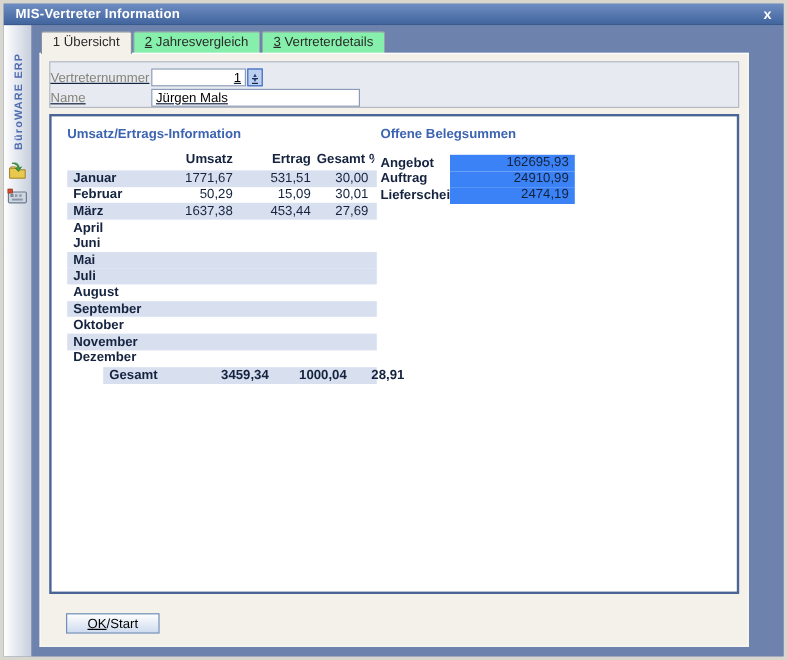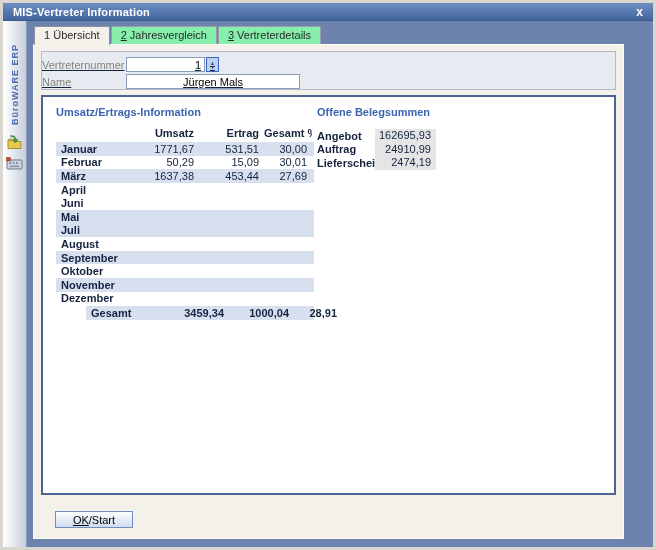--- a/index.html
+++ b/index.html
@@ -45,21 +45,21 @@
   
   .groupbox { background:#e7eaf1; border:1px solid #b4b9c3; padding:5px 8px 4px 0; height:39px;text-decoration:underline; }
   .form-row { display:flex; align-items:center; height:15px; margin-bottom:2px; }
   .form-label { width:84px; color:#85847a; }
   .num-input-wrap { display:flex; }
   input.field { border:1px solid #8a9cb8; background:#fff; height:15px; font:inherit; padding:0 3px; }
   input.num { width:79px; text-align:right; }
   .spinner { width:13px; height:15px; background:#bcd0f0; border:1px solid #3c68c0; margin-left:1px;
              display:flex; flex-direction:column; align-items:center; justify-content:center; cursor:default; }
   .spin-arrow { font-size:5px; line-height:4px; color:#26417c; }
-  input.name { width:174px;text-align:center; }
+  input.name { width:174px; }
 
   
   .panel { margin-top:5px; background:#fff; border:2px solid #4a6496; height:400px; position:relative; }
 
   .section-title { color:#3c64b0; font-weight:bold; }
 
   
   .umsatz { position:absolute; left:13px; top:9px; width:258px; }
   .umsatz .section-title { margin-bottom:7px; }
   .trow, .thead { display:grid; grid-template-columns:80px 63px 65px 48px; align-items:center; }
@@ -71,21 +71,21 @@
   .c-num { text-align:right; padding-right:5px; }
   .trow.total { margin-top:1px; font-weight:bold;margin-left:30px; }
   .trow.total .c-num { font-weight:bold; }
 
   
   .beleg { position:absolute; left:274px; top:9px; width:170px; }
   .beleg .section-title { margin-bottom:9px; }
   .beleg-rows { margin-top:11px; }
   .beleg-row { display:flex; height:13.6px; align-items:center; }
   .beleg-label { width:58px; font-weight:bold; }
-  .beleg-value { width:61px; background:#e5e5e5; text-align:right; padding-right:5px; height:13.6px; line-height:13.6px; }
+  .beleg-value { width:104px; background:#3b82f6; text-align:right; padding-right:5px; height:13.6px; line-height:13.6px; }
 
   
   .footer { margin-top:16px; padding-left:14px; }
   .ok-btn { width:78px; height:17px; font:inherit; color:#000;
             background:linear-gradient(#fdfdfd,#cfdcf0); border:1px solid #6f8fba; cursor:default; }
   .ok-btn .accel { text-decoration:underline; }
 </style>
 </head>
 <body>
 

